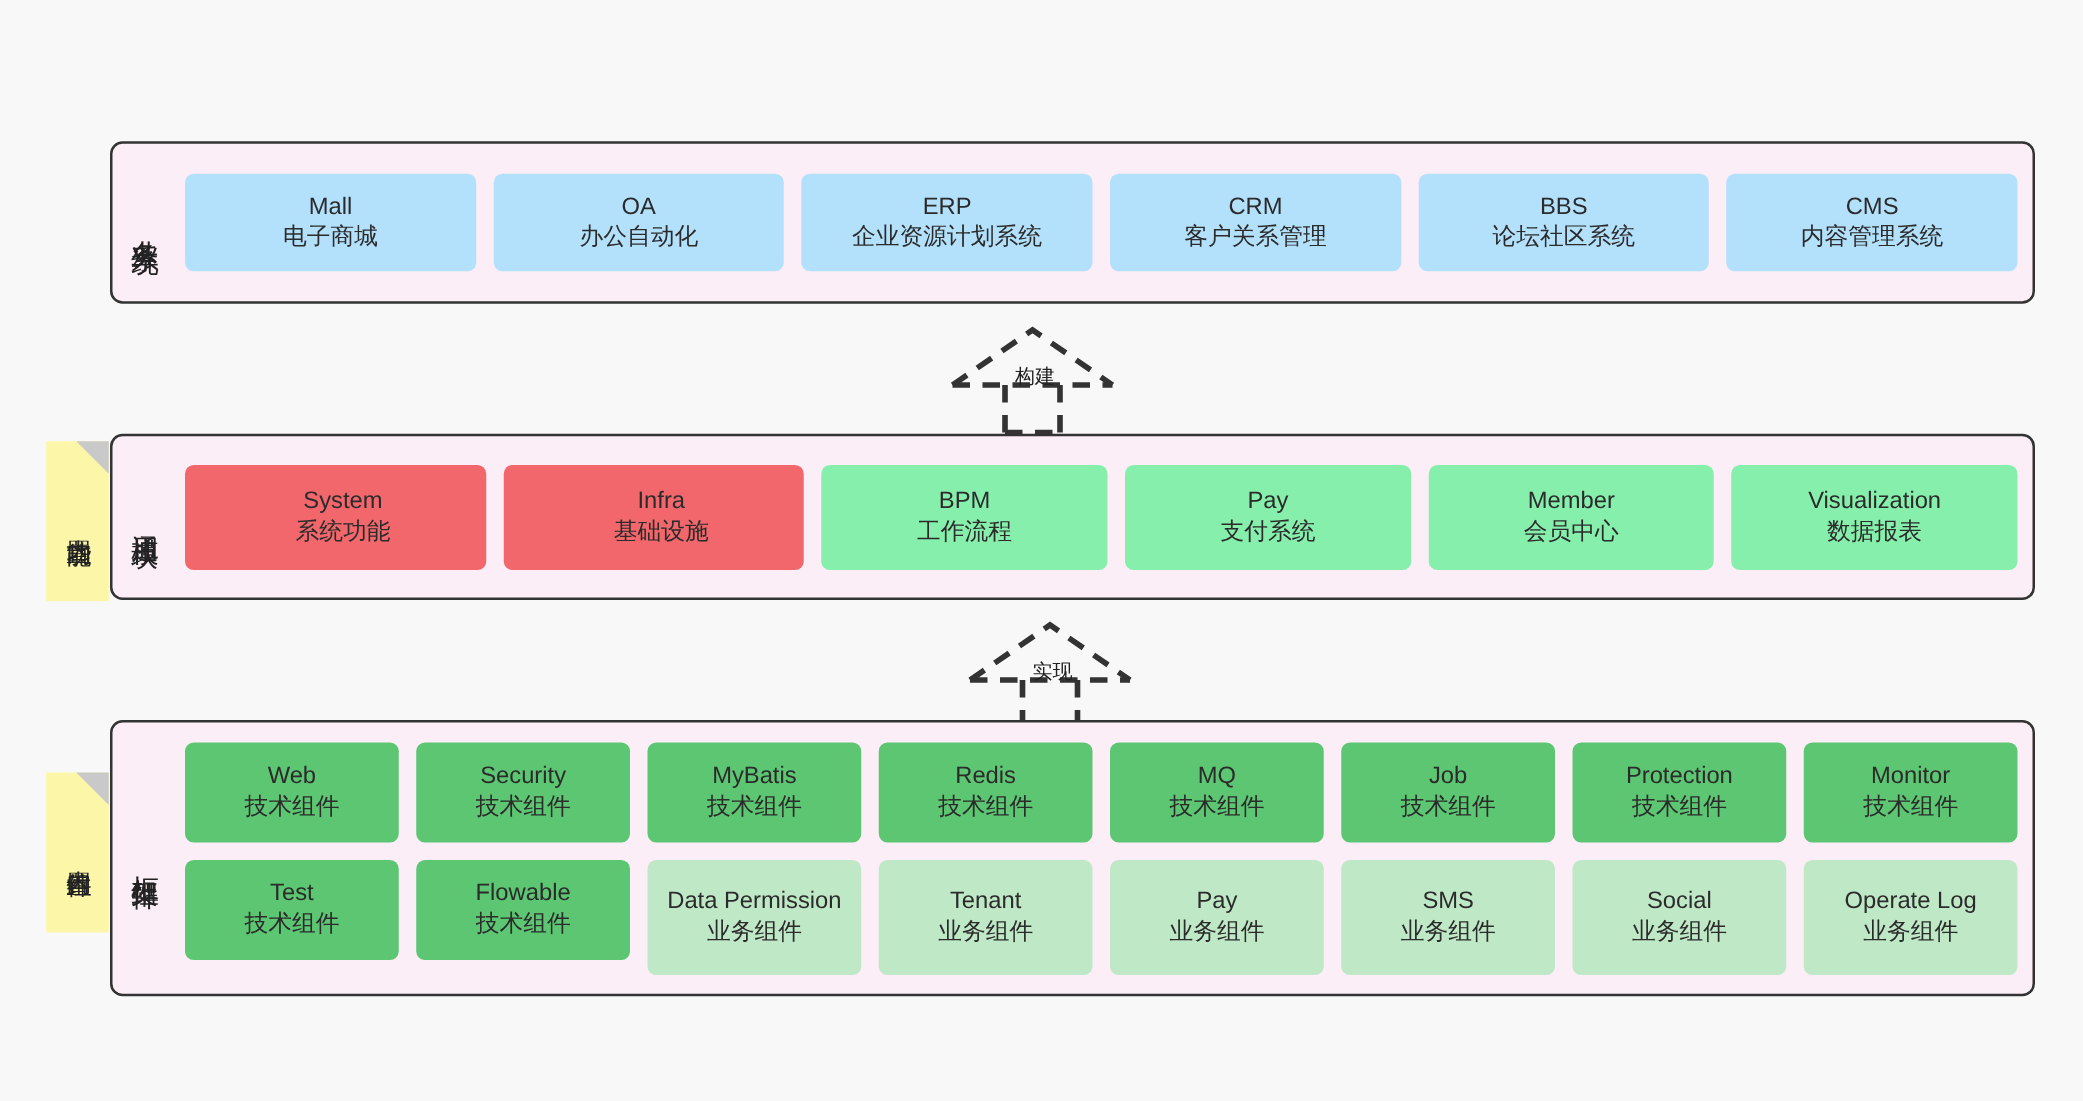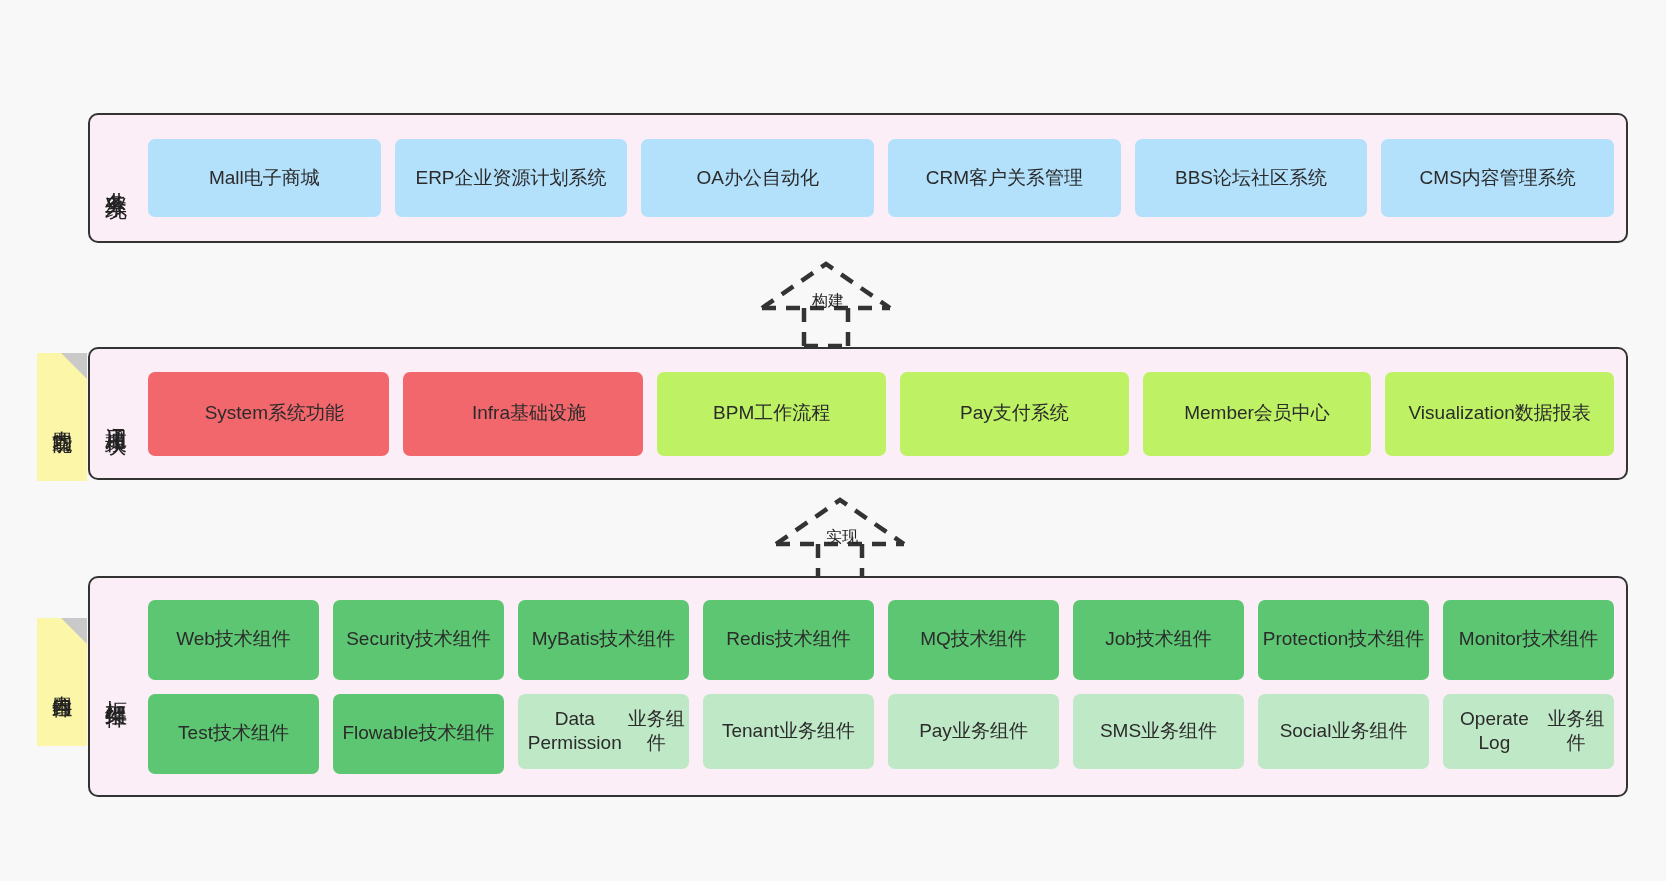--- a/index.html
+++ b/index.html
@@ -52,39 +52,39 @@
   .row {
     display: flex;
     gap: 14px;
   }
 
   
   .card {
     flex: 1 1 0;
     border-radius: 7px;
     display: flex;
-    flex-direction: row;
+    flex-direction: column;
     align-items: center;
     justify-content: center;
     text-align: center;
     font-size: 19px;
     color: #2b2b2b;
     line-height: 1.28;
     box-sizing: border-box;
     padding: 6px 4px;
     user-select: none;
   }
   .card .en { display: block; }
   .card .cn { display: block; }
 
   .c-blue       { background: #b3e0fb; height: 78px; }
   .c-red        { background: #f2676c; height: 84px; padding-left: 16px; }
-  .c-pink       { background: #bef264; height: 84px; }
+  .c-pink       { background: #86efac; height: 84px; }
   .c-green      { background: #5cc672; height: 80px; }
-  .c-greenlight { background: #bfe8c6; height: 75px; }
+  .c-greenlight { background: #bfe8c6; height: 92px; }
 
   
   .note {
     position: absolute;
     background: #fcf7a8;
     box-sizing: border-box;
     display: flex;
     align-items: center;
     justify-content: center;
     font-size: 20px;
@@ -127,26 +127,26 @@
 
   <div class="band" id="band-business" style="left:88px; top:113px; width:1540px; height:130px;">
     <div class="band-title">业务系统</div>
     <div class="band-body">
       <div class="row">
         <div class="card c-blue">
           <span class="en">Mall</span>
           <span class="cn">电子商城</span>
         </div>
         <div class="card c-blue">
+          <span class="en">OA</span>
+          <span class="cn">办公自动化</span>
+        </div>
+        <div class="card c-blue">
           <span class="en">ERP</span>
           <span class="cn">企业资源计划系统</span>
-        </div>
-        <div class="card c-blue">
-          <span class="en">OA</span>
-          <span class="cn">办公自动化</span>
         </div>
         <div class="card c-blue">
           <span class="en">CRM</span>
           <span class="cn">客户关系管理</span>
         </div>
         <div class="card c-blue">
           <span class="en">BBS</span>
           <span class="cn">论坛社区系统</span>
         </div>
         <div class="card c-blue">

